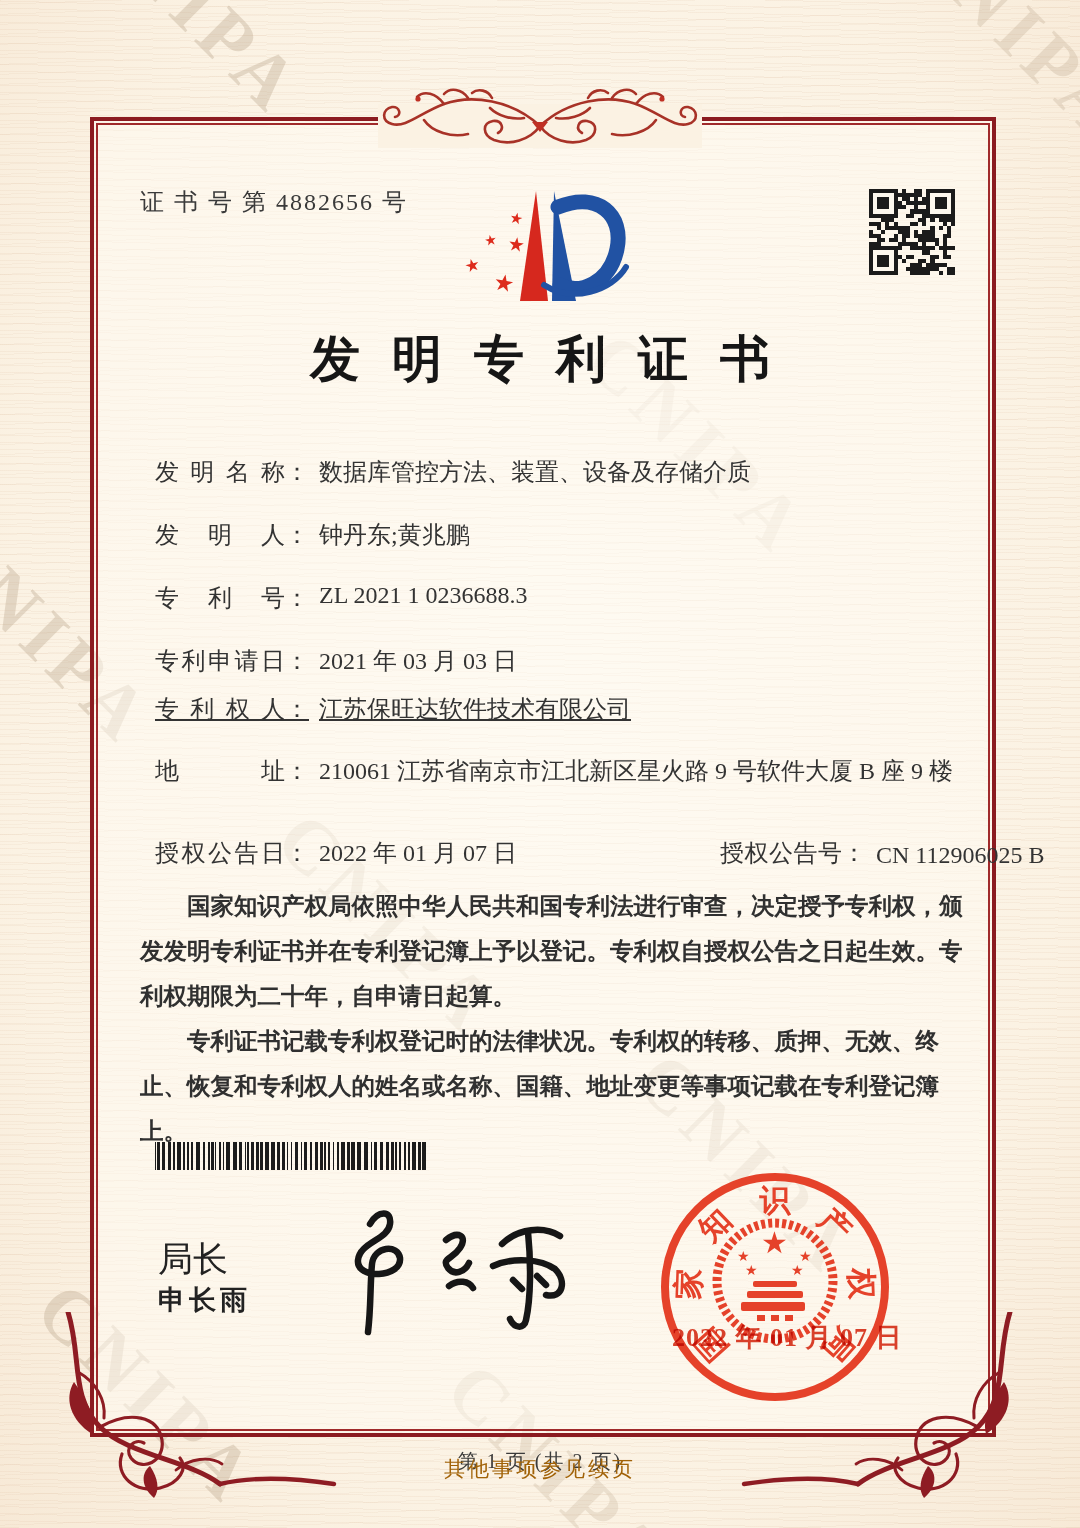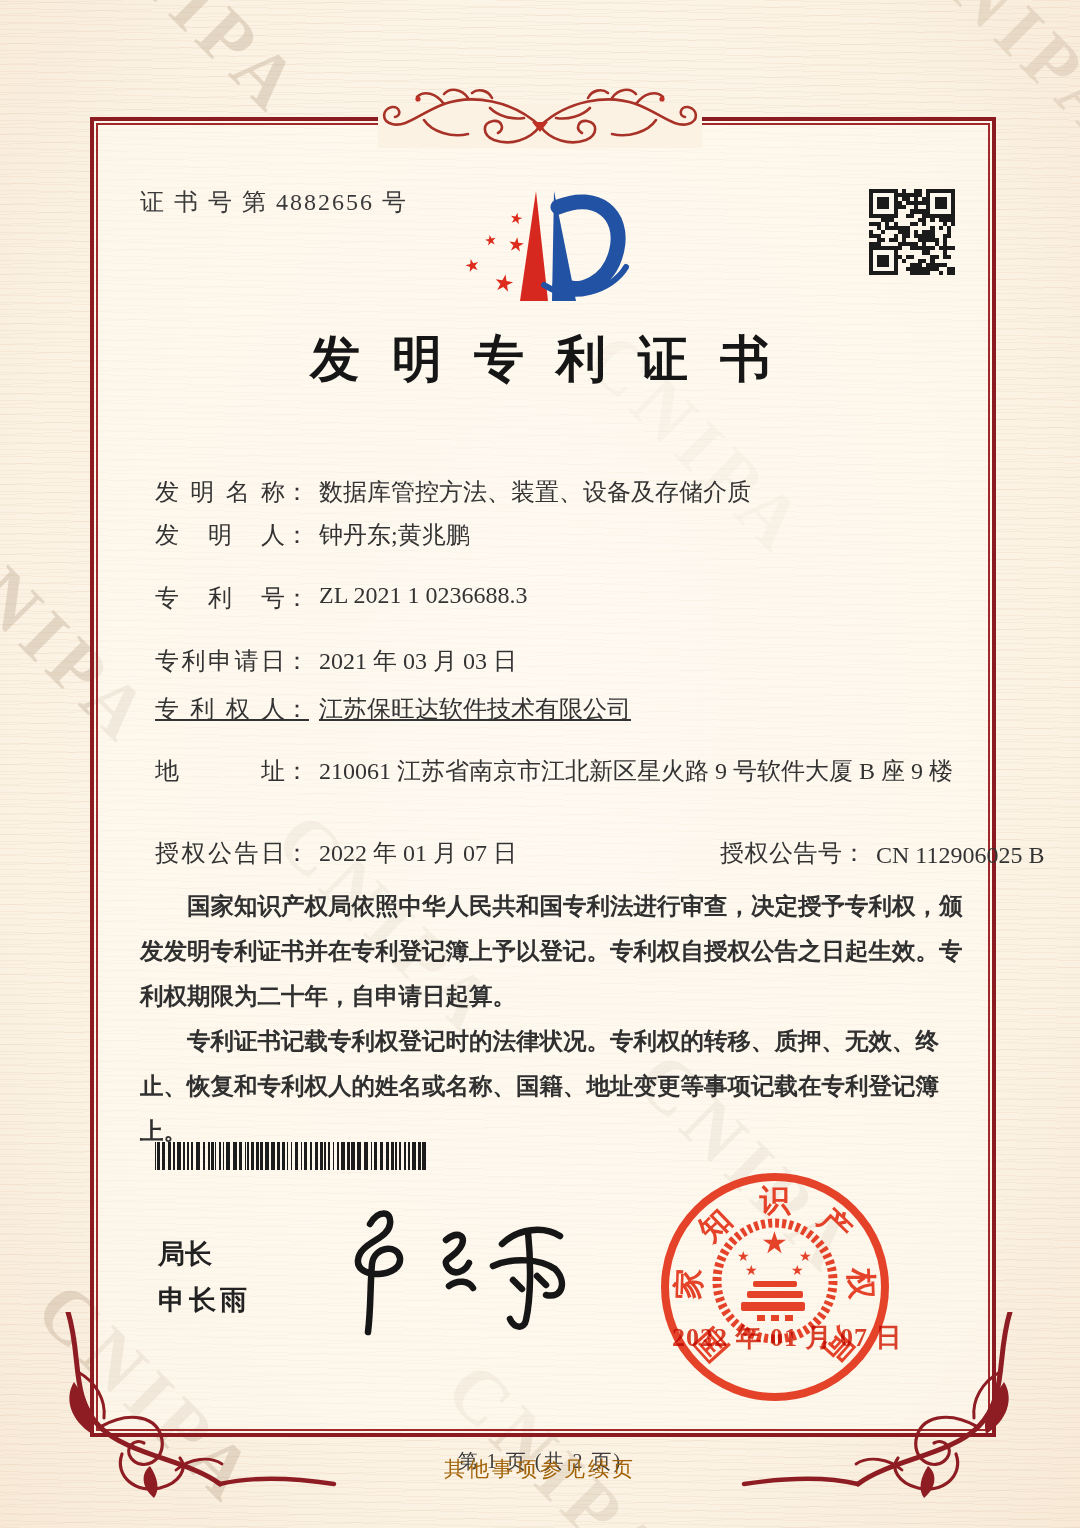--- a/index.html
+++ b/index.html
@@ -25,21 +25,21 @@
       font-size:50px;font-weight:bold;color:#161616;letter-spacing:32px;padding-left:32px;box-sizing:border-box;}
   .row{position:absolute;left:155px;display:flex;font-size:24px;color:#333;white-space:nowrap;}
   .row .lbl{display:inline-block;width:130px;text-align:justify;text-align-last:justify;}
   .row .col{margin-right:10px;}
   .pair2{position:absolute;left:565px;top:0;display:flex;align-items:flex-end;}
   .pair2 .lbl{width:122px;}
   .legal{position:absolute;left:140px;top:884px;width:824px;font-size:23.5px;line-height:45px;color:#303030;font-weight:bold;}
   .legal p{margin:0;text-indent:2em;}
   .barcode{position:absolute;left:155px;top:1142px;width:272px;height:28px;}
   .barcode svg{width:100%;height:100%;fill:#1c1c1c;}
-  .officer-title{position:absolute;left:158px;top:1236px;font-family:"Liberation Sans",sans-serif;font-size:27px;font-weight:700;color:#222;}
+  .officer-title{position:absolute;left:158px;top:1236px;font-family:"Liberation Sans",sans-serif;font-size:35px;font-weight:400;color:#222;}
   .officer-name{position:absolute;left:158px;top:1282px;font-family:"Liberation Sans",sans-serif;font-size:27px;font-weight:700;color:#222;letter-spacing:4px;}
   .sig{position:absolute;left:318px;top:1202px;z-index:5;}
   .seal{position:absolute;left:657px;top:1169px;width:236px;height:236px;z-index:6;mix-blend-mode:multiply;}
   .seal-ring{position:absolute;inset:0;}
   .seal-text{position:absolute;inset:0;color:#e5422a;font-weight:bold;font-family:"Liberation Serif",serif;}
   .seal-date{position:absolute;left:672px;top:1320px;width:200px;text-align:center;z-index:7;
       color:#d8402a;font-size:26px;font-weight:bold;letter-spacing:1px;white-space:nowrap;mix-blend-mode:multiply;}
   .page-info{position:absolute;left:0;top:1448px;width:100%;text-align:center;font-size:20px;color:#3a3a3a;letter-spacing:2px;}
   .footer-note{position:absolute;left:0;top:1455px;width:100%;text-align:center;font-size:21px;color:#a16207;letter-spacing:3px;}
 </style>
@@ -301,21 +301,21 @@
           <rect x="60" y="4" width="20" height="20" fill="#fdf8ee"></rect>
           <rect x="64" y="8" width="12" height="12"></rect>
           <rect x="0" y="56" width="28" height="28"></rect>
           <rect x="4" y="60" width="20" height="20" fill="#fdf8ee"></rect>
           <rect x="8" y="64" width="12" height="12"></rect>
         </svg>
     </div>
 
     <h1 class="title">发明专利证书</h1>
 
-    <div class="row" style="top:476px;">
+    <div class="row" style="top:456px;">
       <span class="lbl">发明名称</span>
         <span class="col">：</span>
       <span>数据库管控方法、装置、设备及存储介质</span>
     </div>
     <div class="row" style="top:519px;justify-content:flex-end;">
       <span class="lbl">发明人</span>
         <span class="col">：</span>
       <span>钟丹东;黄兆鹏</span>
     </div>
     <div class="row" style="top:582px;">

